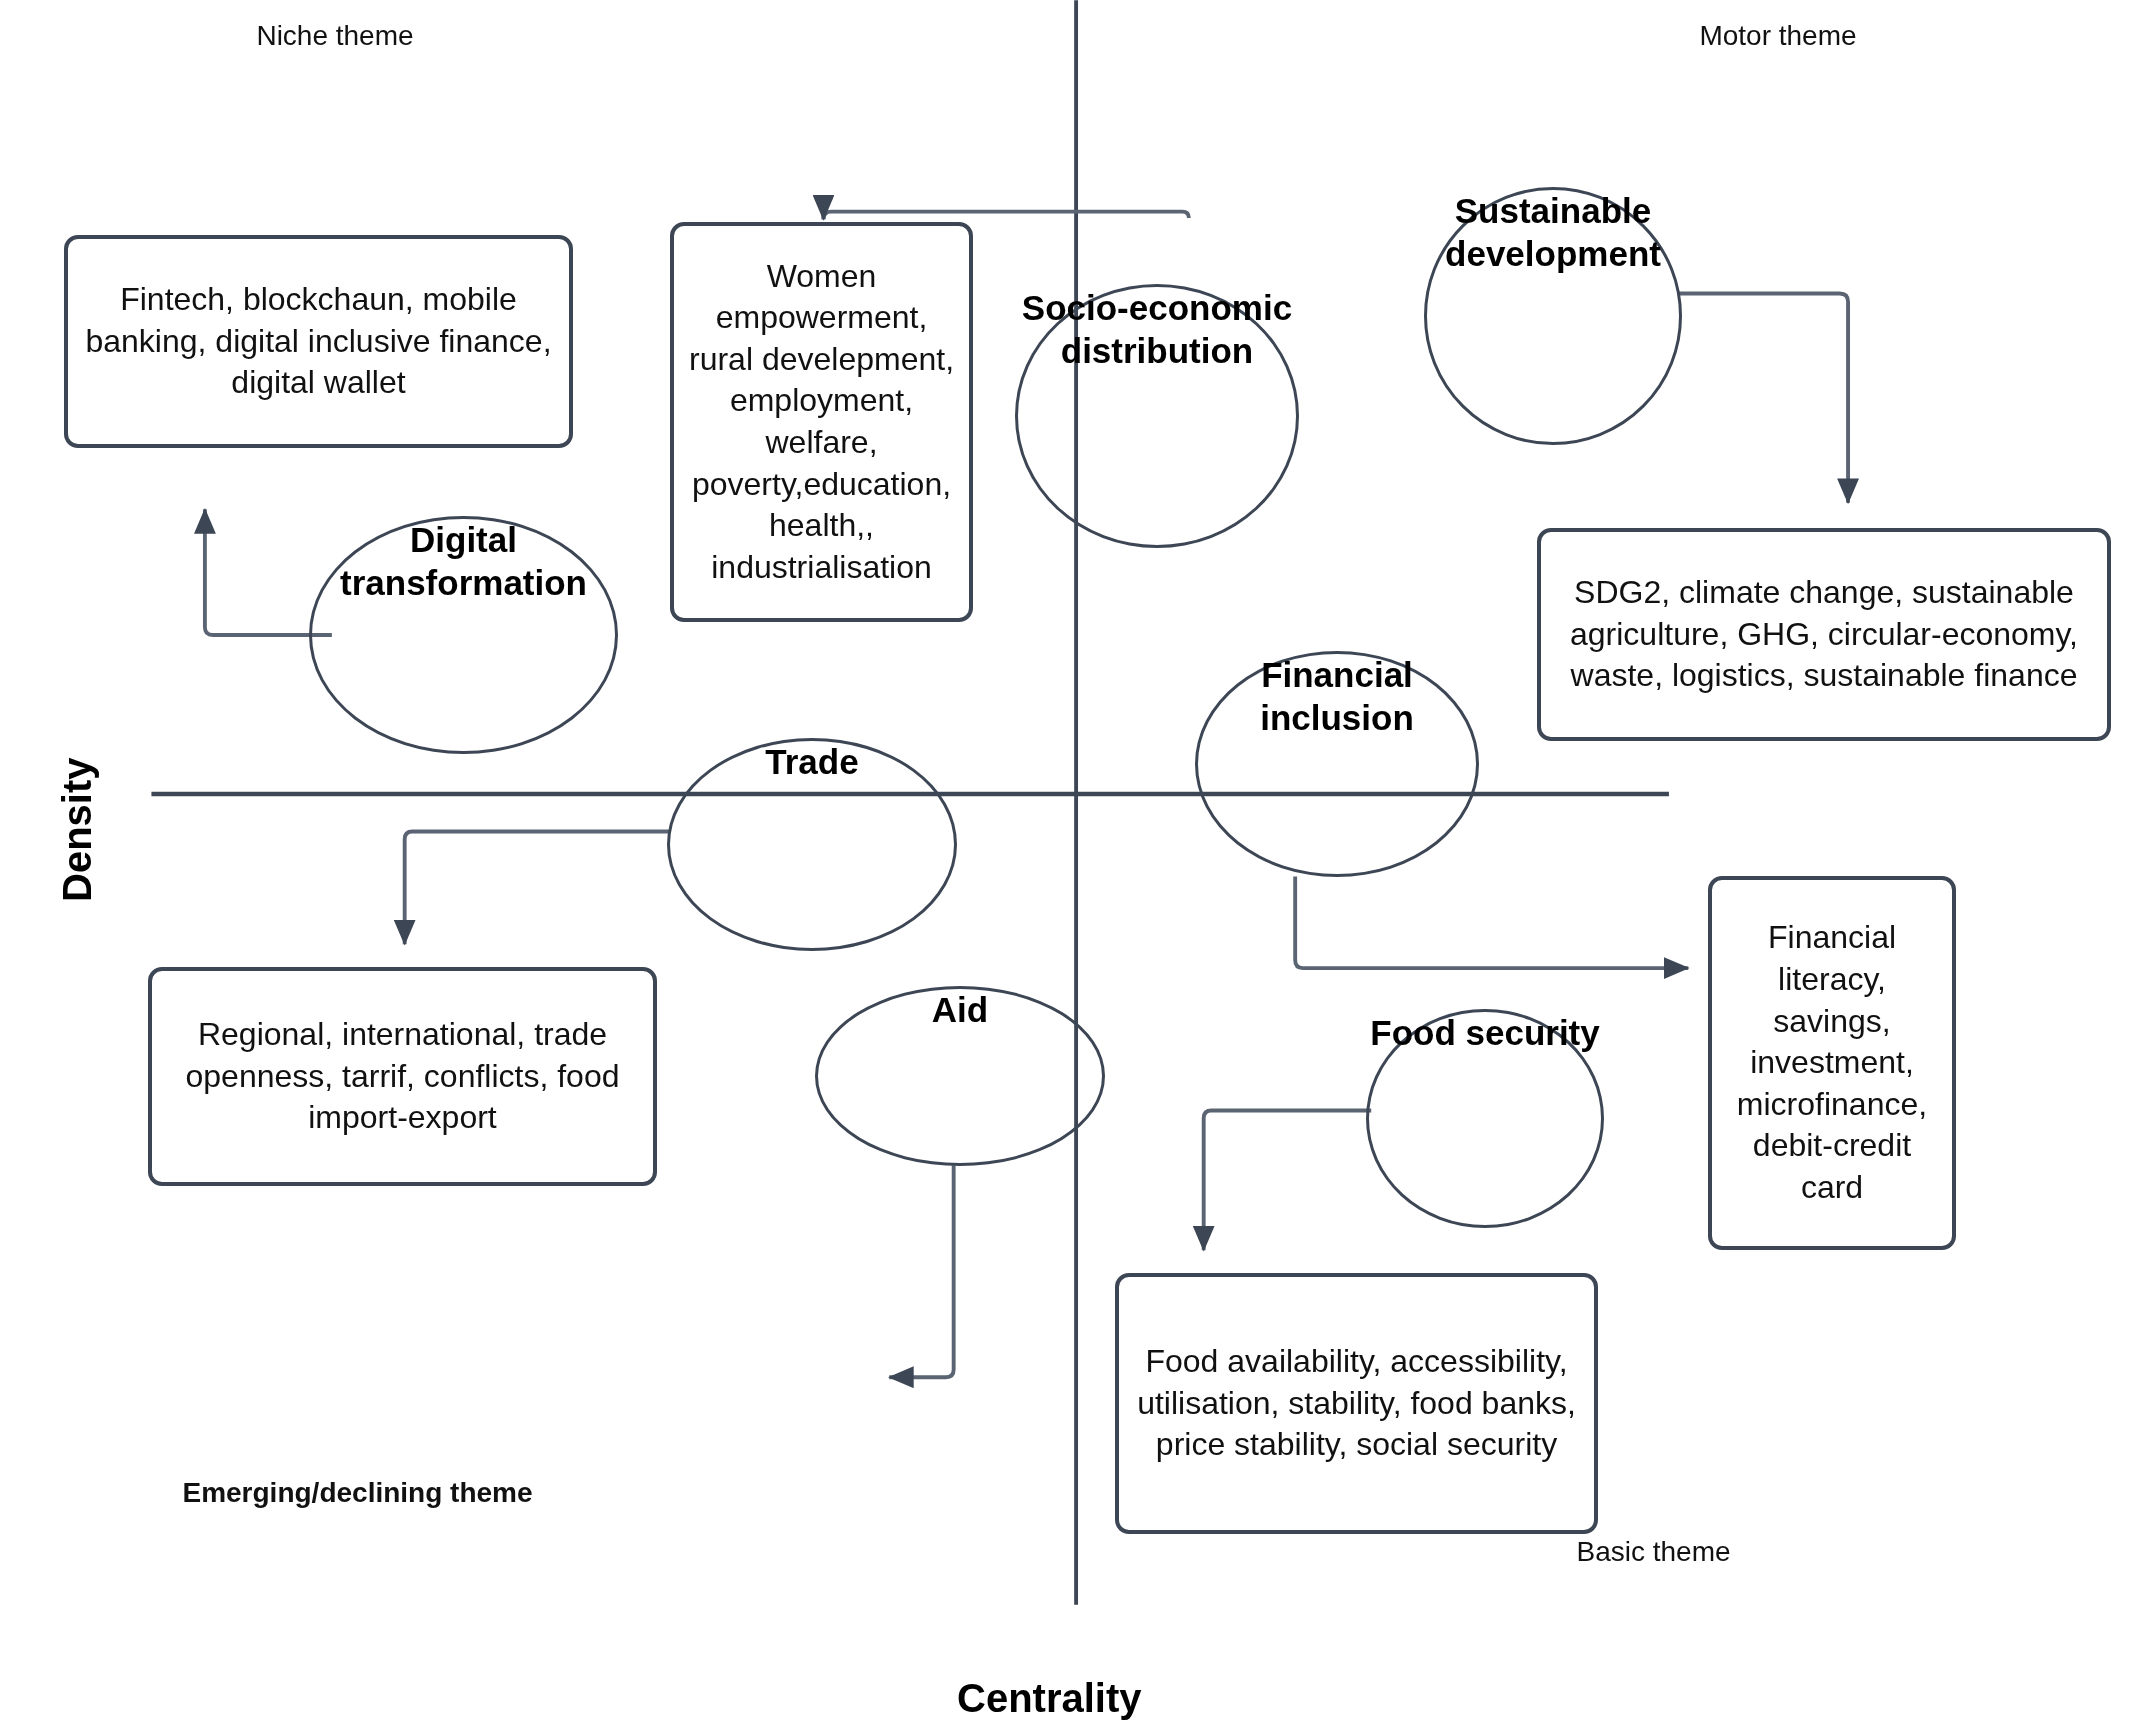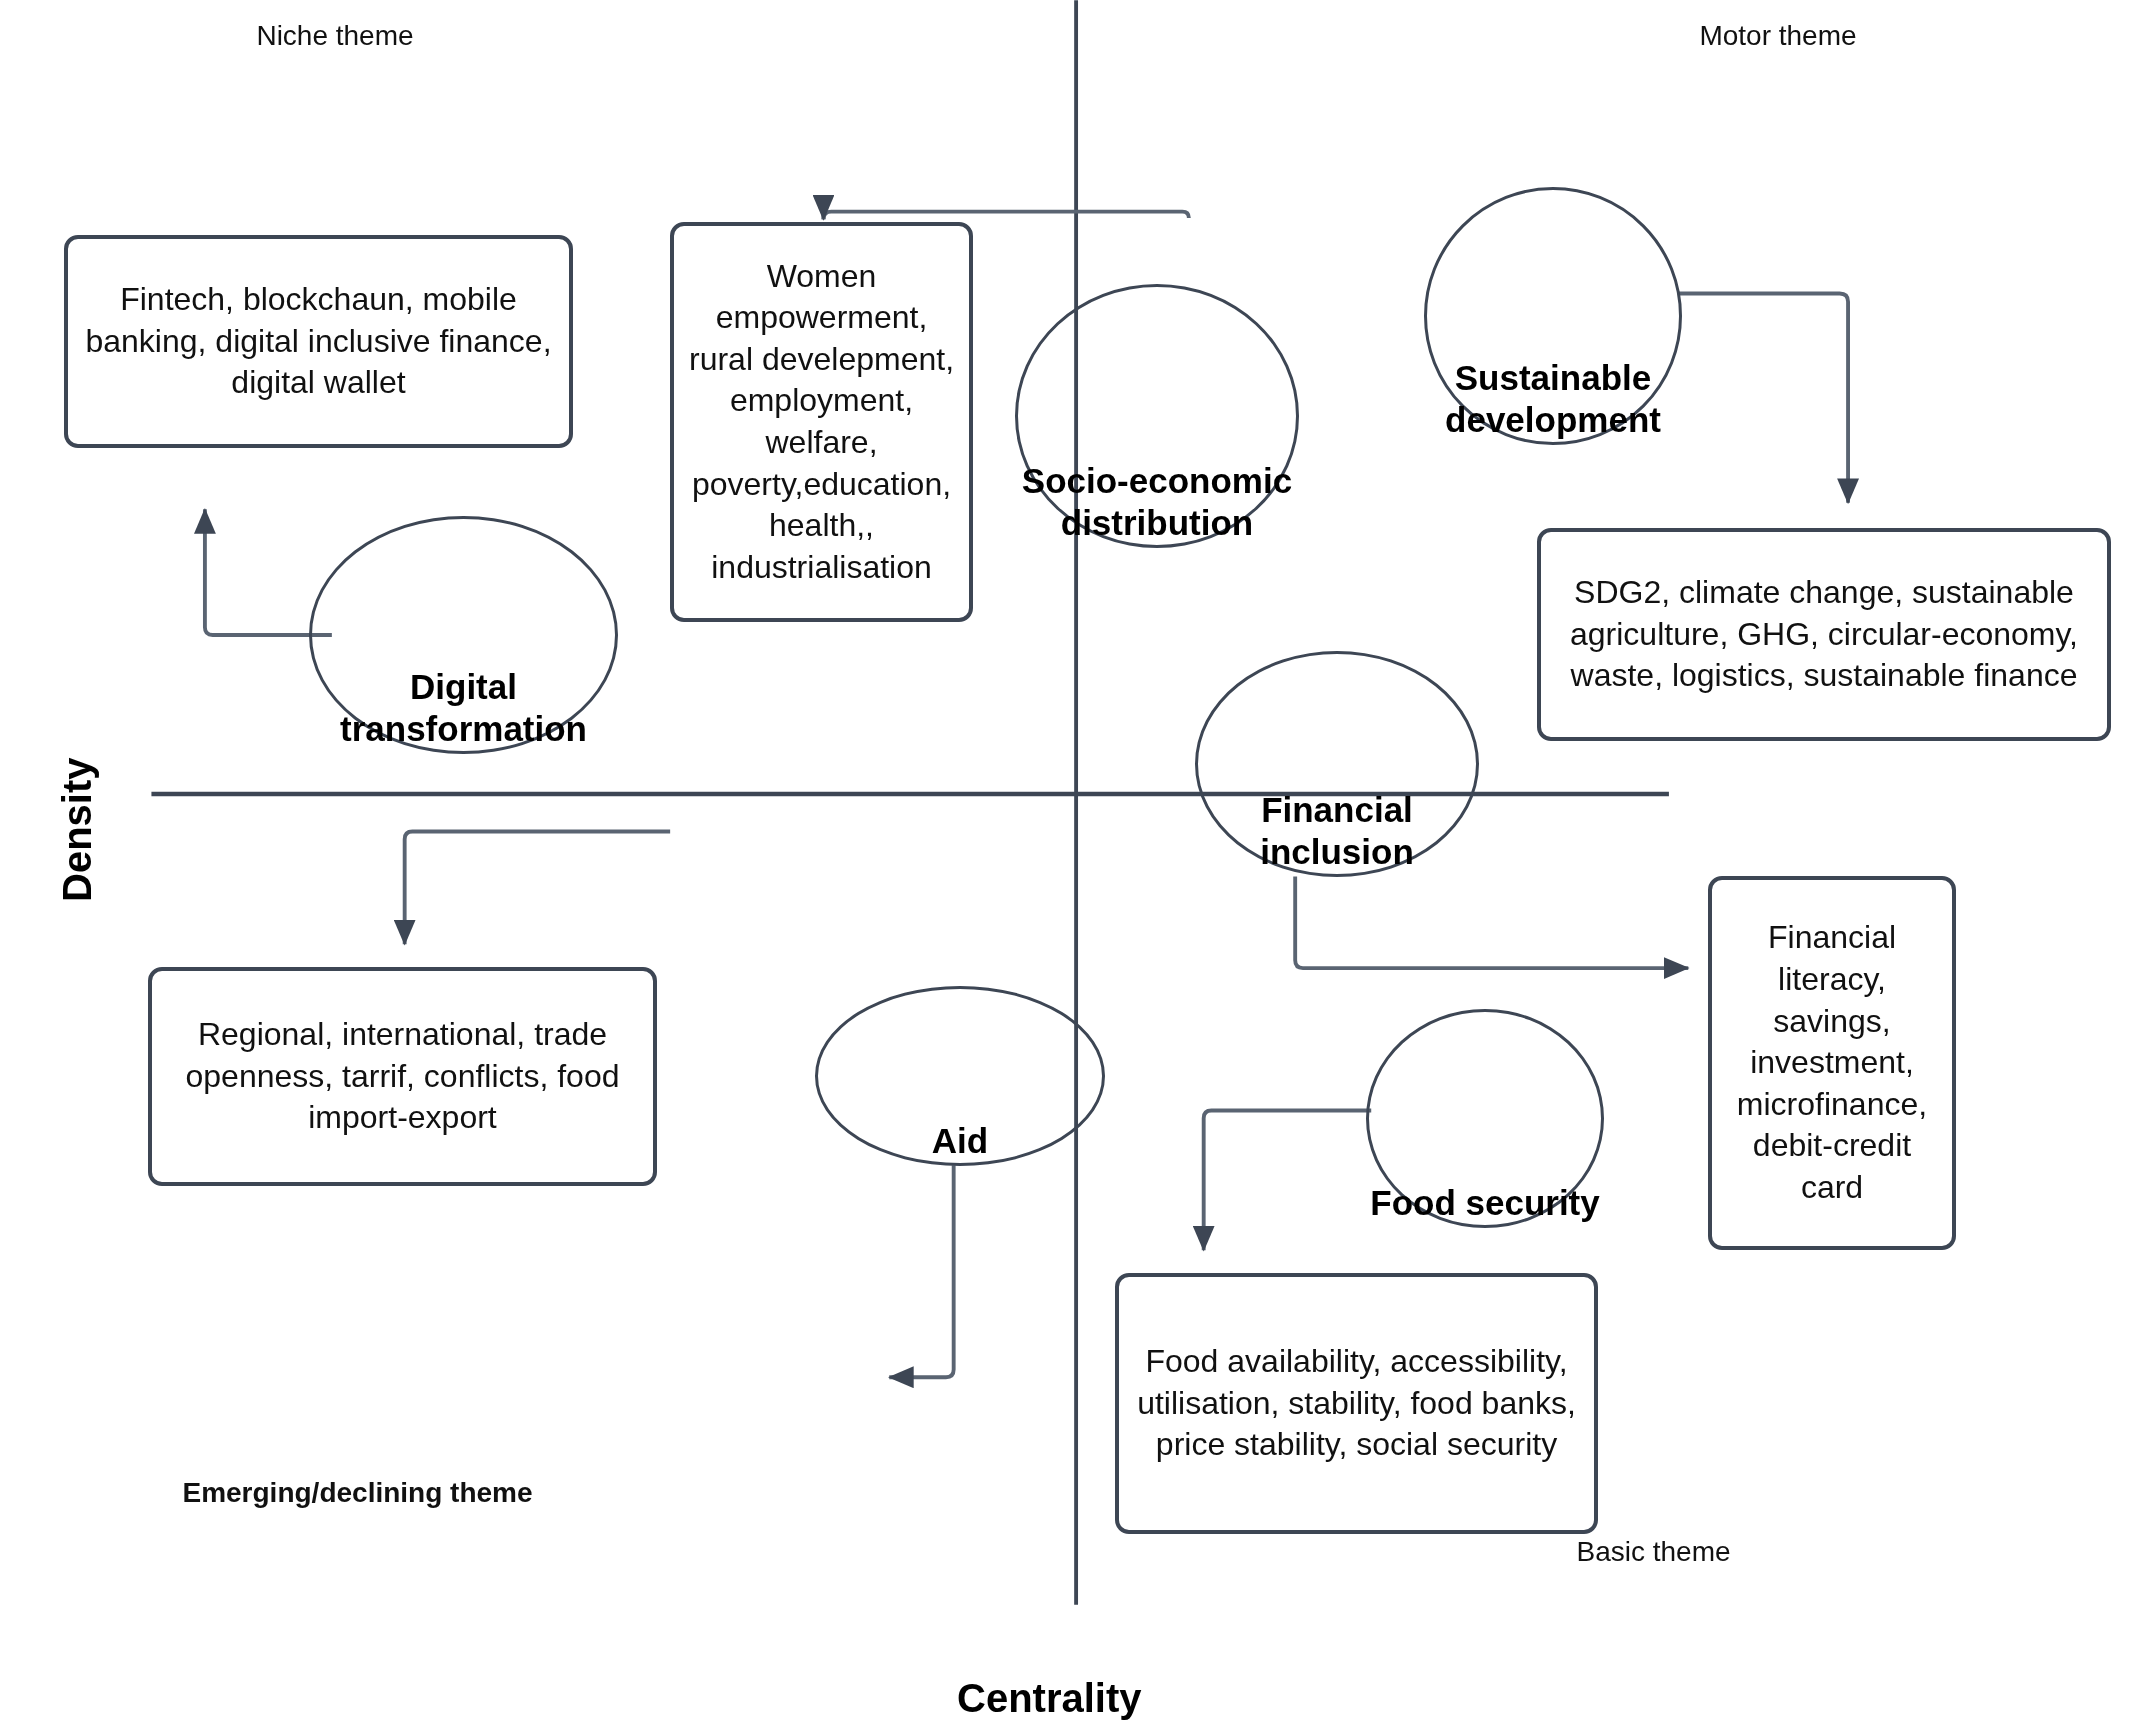--- a/index.html
+++ b/index.html
@@ -55,21 +55,21 @@
     color:#111111;
     padding:6.4px 9px;
   }
   .node-ellipse{
     position:absolute;
     box-sizing:border-box;
     border:3.9px solid #3d4654;
     border-radius:50%;
     background:transparent;
     display:flex;
-    align-items:flex-end;
+    align-items:flex-start;
     justify-content:center;
     text-align:center;
     font-weight:bold;
     font-size:35px;
     line-height:1.22;
     color:#000000;
   }
   .node-ellipse span{display:block;width:115%;}
 </style>
 </head>
@@ -152,20 +152,23 @@
   </div>
 
   <div class="node-ellipse" style="left:1424px; top:187px; width:258px; height:258px;">
     <span>Sustainable development</span>
   </div>
 
   <div class="node-ellipse" style="left:1195px; top:651px; width:284px; height:226px;">
     <span>Financial inclusion</span>
   </div>
 
+  <div class="node-ellipse" style="left:667px; top:738px; width:290px; height:213px;">
+    <span>Trade</span>
+  </div>
 
   <div class="node-ellipse" style="left:815px; top:986px; width:290px; height:180px;">
     <span>Aid</span>
   </div>
 
   <div class="node-ellipse" style="left:1366px; top:1009px; width:238px; height:219px;">
     <span>Food security</span>
   </div>
 
 </div>

